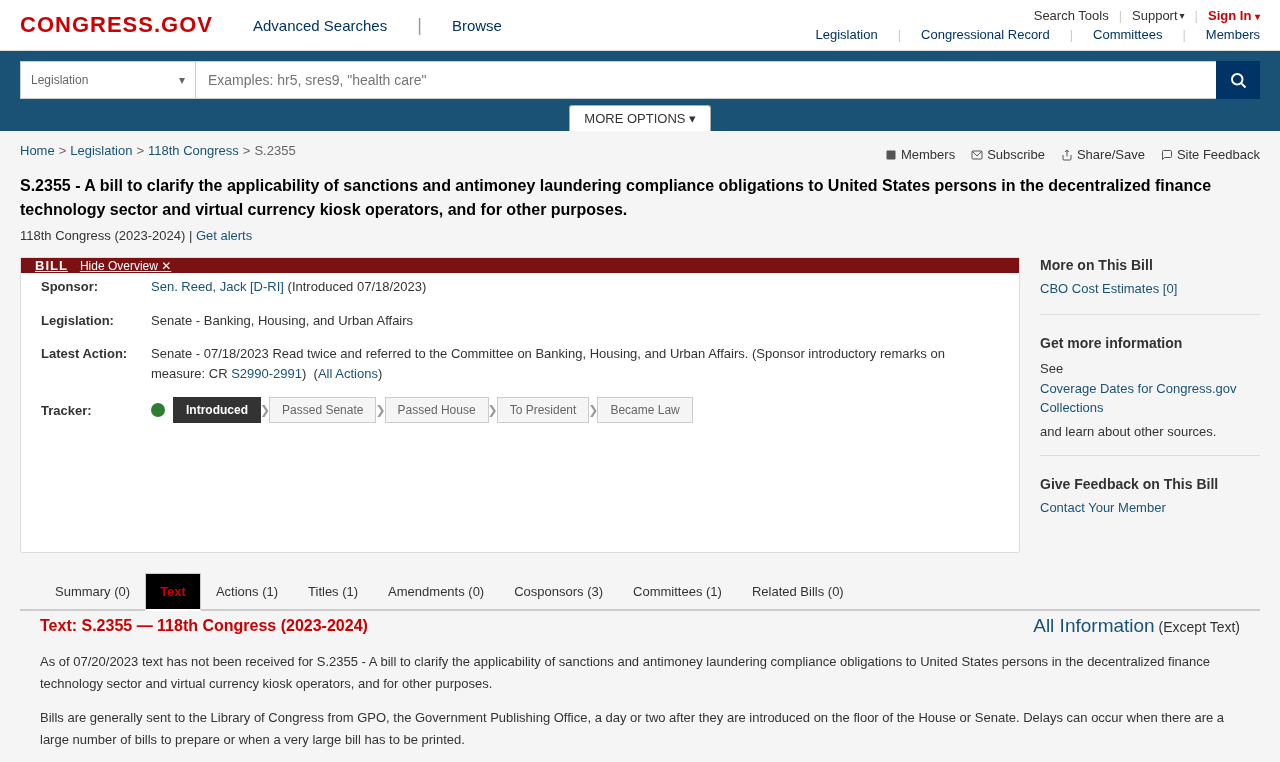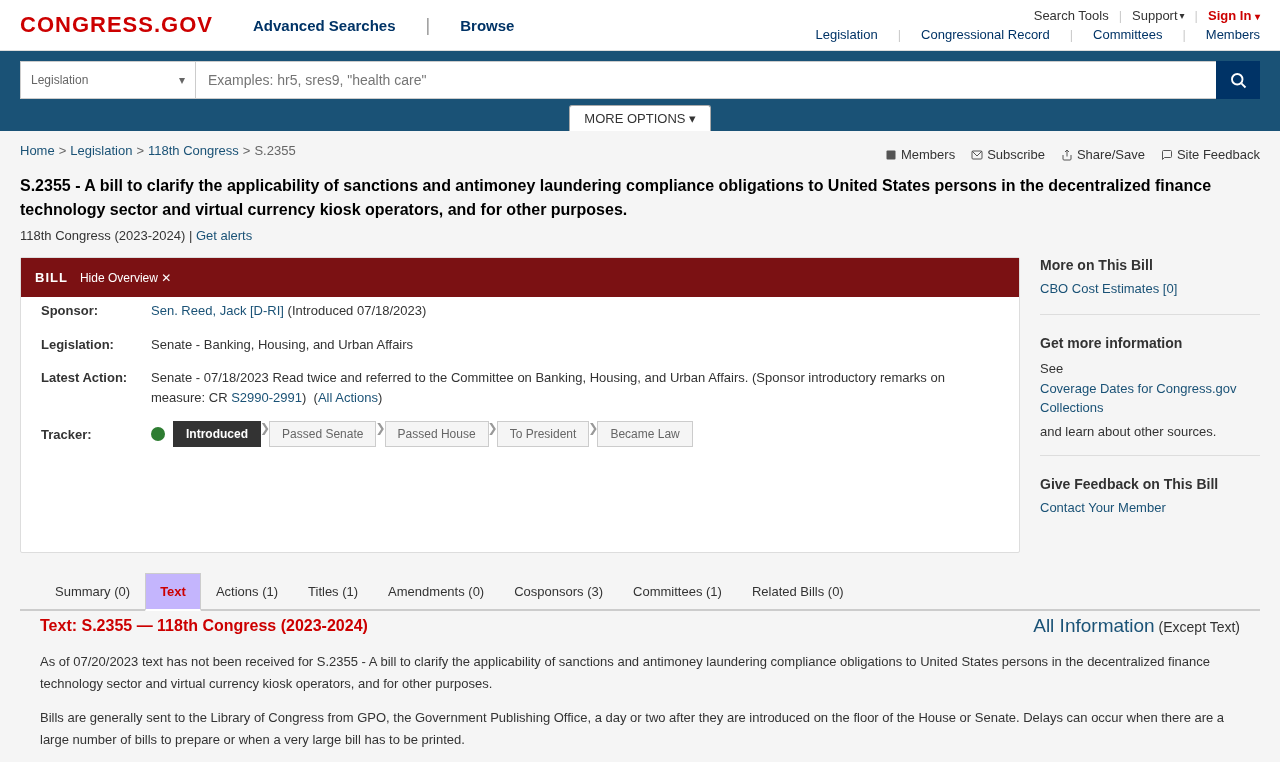--- a/index.html
+++ b/index.html
@@ -15,21 +15,21 @@
       justify-content: space-between;
     }
     #logo {
       font-size: 22px;
       font-weight: bold;
       color: #003366;
       letter-spacing: 1px;
     }
     #logo span { color: #c00; }
     #top-nav { display: flex; align-items: center; gap: 30px; }
-    #top-nav a { text-decoration: none; color: #003366; font-size: 15px; font-weight: bold; }
+    #top-nav a { text-decoration: none; color: #003366; font-size: 15px; font-weight: normal; }
     .nav-divider { color: #999; font-size: 18px; }
     #top-right { display: flex; flex-direction: column; align-items: flex-end; gap: 4px; }
     #top-right-links { display: flex; gap: 10px; font-size: 13px; }
     #top-right-links a { text-decoration: none; color: #333; }
     .support-link { display: flex; align-items: center; gap: 2px; }
     .sign-in-btn { color: #c00 !important; font-weight: bold; }
     .dropdown-arrow { font-size: 10px; }
     #secondary-nav { display: flex; gap: 20px; font-size: 13px; }
     #secondary-nav a { text-decoration: none; color: #003366; }
     .sec-nav-divider { color: #ccc; }
@@ -151,24 +151,25 @@
     }
     #bill-panel {
       flex: 1;
       background: #fff;
       border: 1px solid #ddd;
       border-radius: 2px;
     }
     #bill-panel-header {
       background: #7b1113;
       color: #fff;
-      padding: 12px 14px;
+      padding: 0 14px;
       display: flex;
       align-items: center;
       gap: 12px;
+      text-decoration: underline;
     }
     #bill-label {
       font-size: 13px;
       font-weight: bold;
       letter-spacing: 1px;
     }
     #hide-overview-btn {
       font-size: 12px;
       color: #fff;
       cursor: pointer;
@@ -209,21 +210,21 @@
     #tracker-icon {
       width: 14px;
       height: 14px;
       background: #2e7d32;
       border-radius: 50%;
       display: inline-block;
       margin-right: 8px;
     }
     #tracker-steps {
       display: flex;
-      align-items: flex-start;
+      align-items: center;
       gap: 0;
     }
     .tracker-step {
       padding: 5px 12px;
       font-size: 12px;
       border: 1px solid #ccc;
       background: #f5f5f5;
       color: #666;
       position: relative;
     }
@@ -273,21 +274,21 @@
       font-size: 13px;
       cursor: pointer;
       color: #333;
       border: 1px solid transparent;
       border-bottom: none;
       text-decoration: none;
       background: transparent;
       margin-bottom: -2px;
     }
     .tab-item.active {
-      background: #c4b5fd;
+      background: #000000;
       border-color: #ccc;
       border-bottom: 2px solid #fff;
       font-weight: bold;
       color: #c00;
       text-align: right;
     }
 
     
     #text-section {
       padding: 0 20px;

